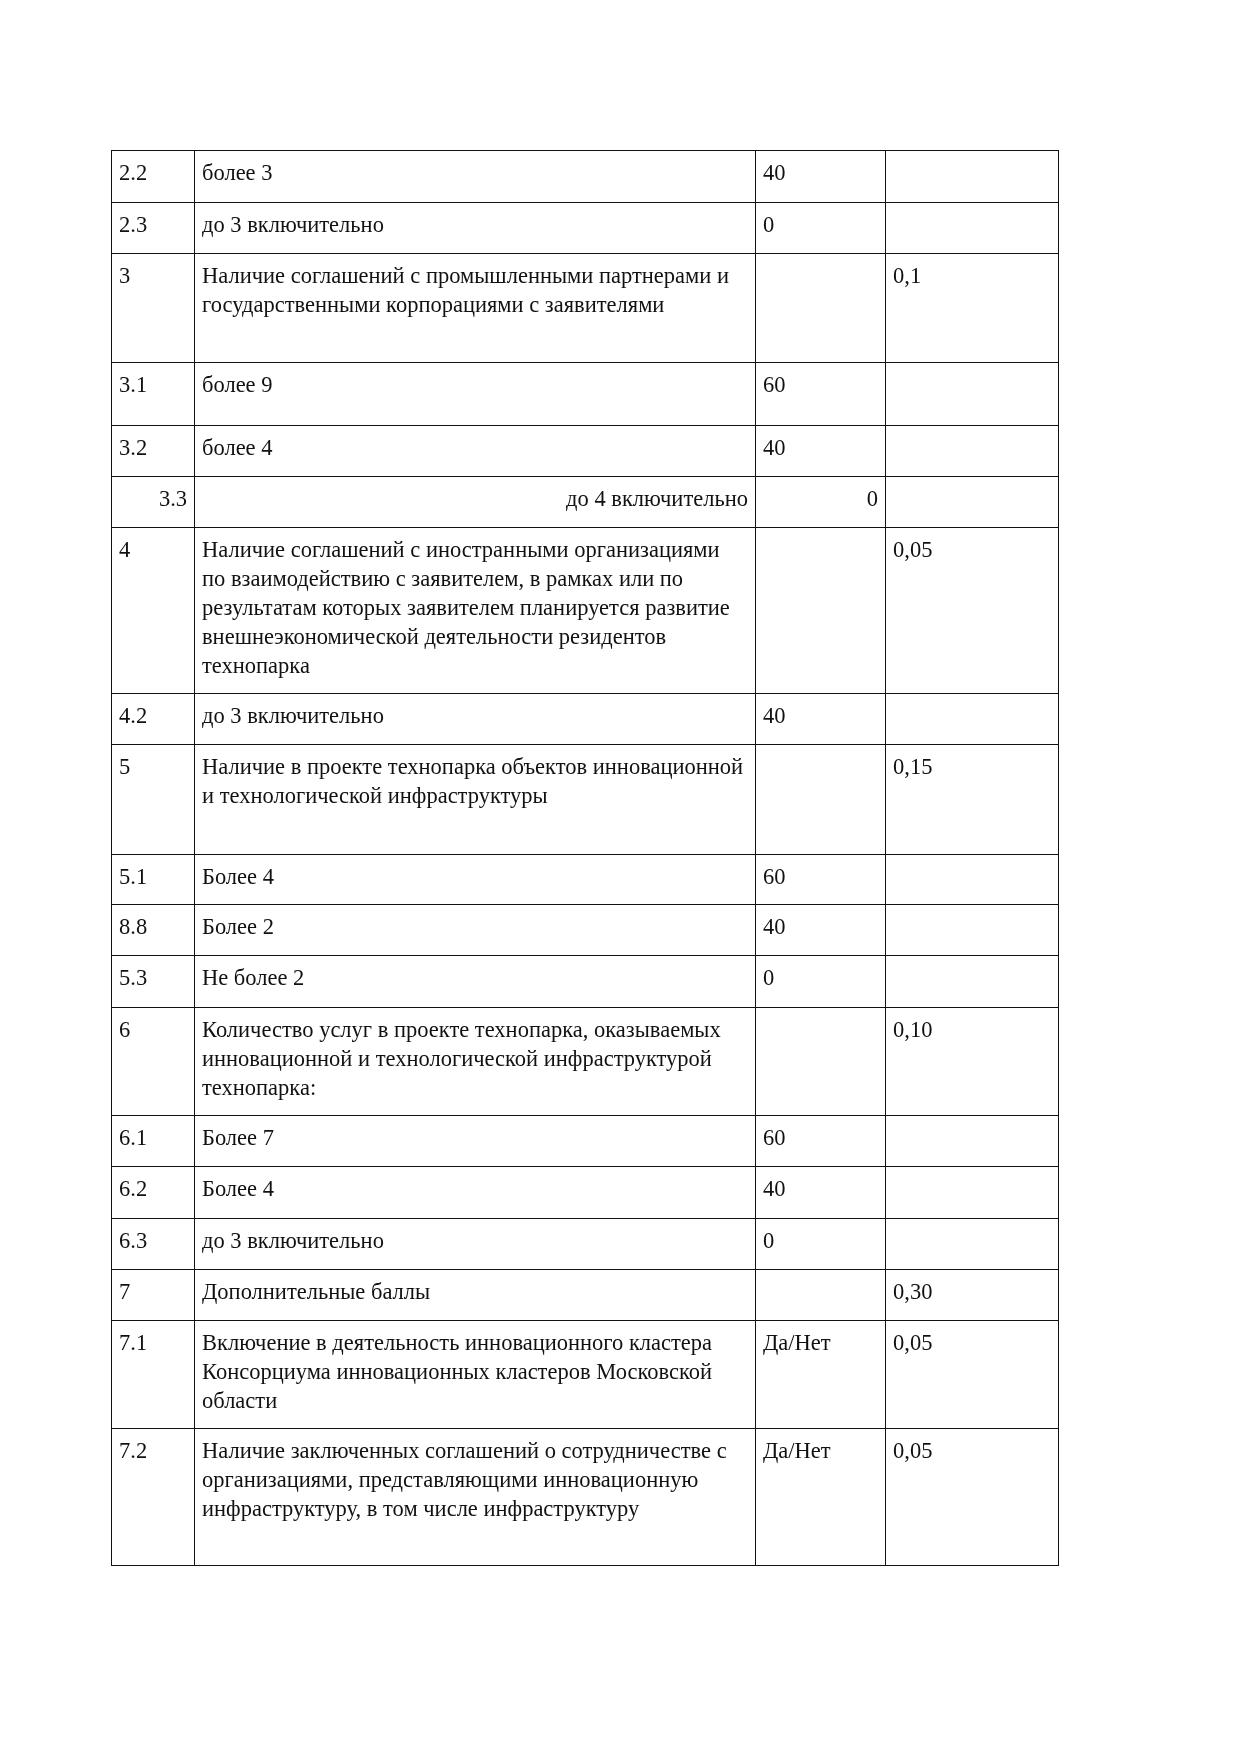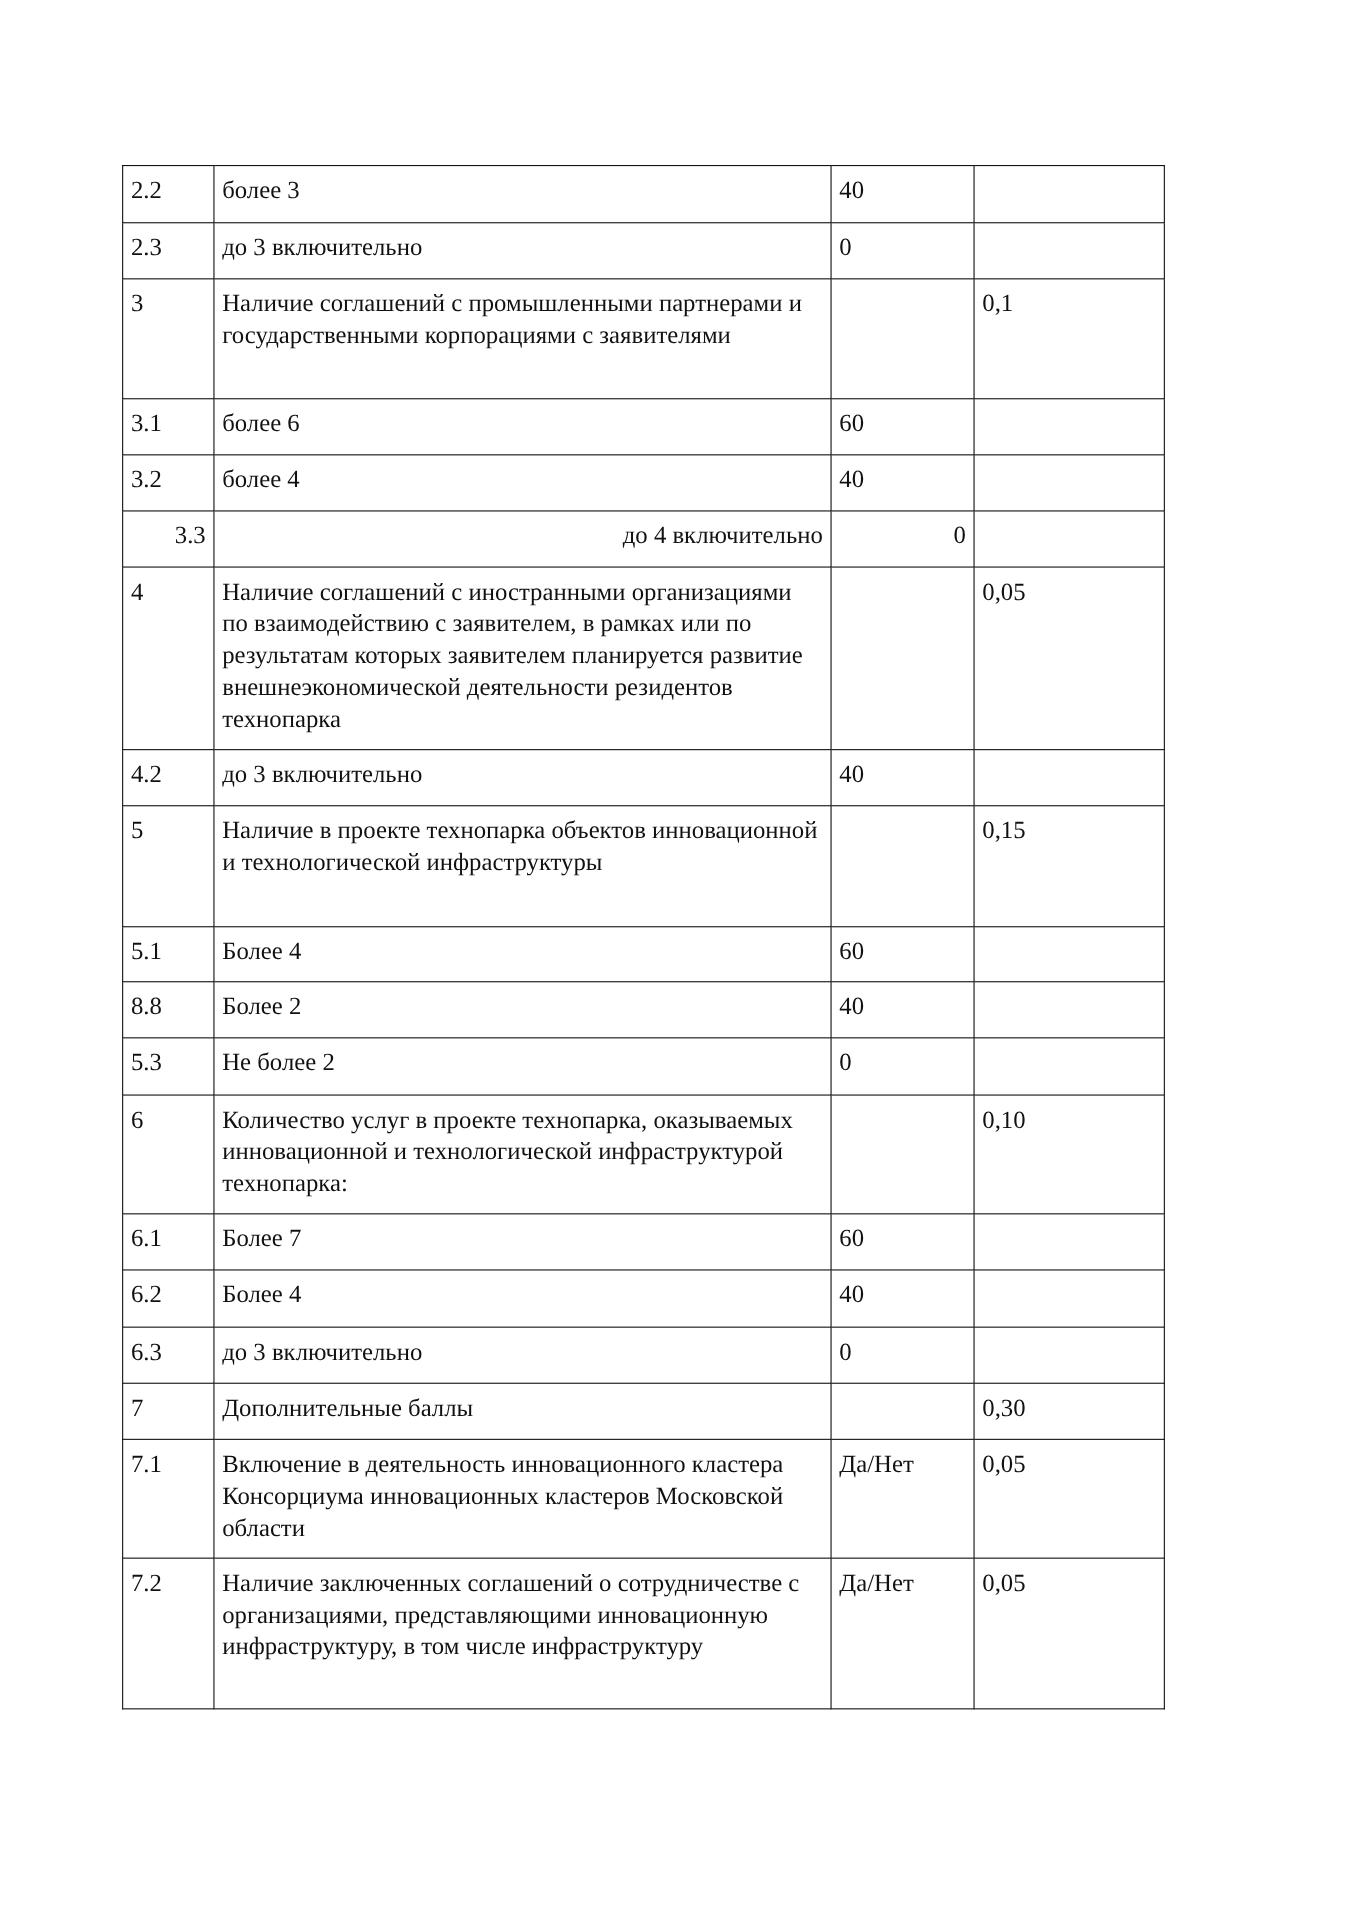--- a/index.html
+++ b/index.html
@@ -65,23 +65,23 @@
           <td>до 3 включительно</td>
           <td>0</td>
           <td></td>
         </tr>
         <tr style="height: 109px;">
           <td>3</td>
           <td>Наличие соглашений с промышленными партнерами и государственными корпорациями с заявителями</td>
           <td></td>
           <td>0,1</td>
         </tr>
-        <tr style="height: 51px; margin-top: 39px;">
+        <tr style="height: 63px; margin-top: 39px;">
           <td>3.1</td>
-          <td>более 6</td>
+          <td>более 9</td>
           <td>60</td>
           <td></td>
         </tr>
         <tr style="height: 51px;">
           <td>3.2</td>
           <td>более 4</td>
           <td>40</td>
           <td></td>
         </tr>
         <tr style="height: 51px; text-align: right;">

